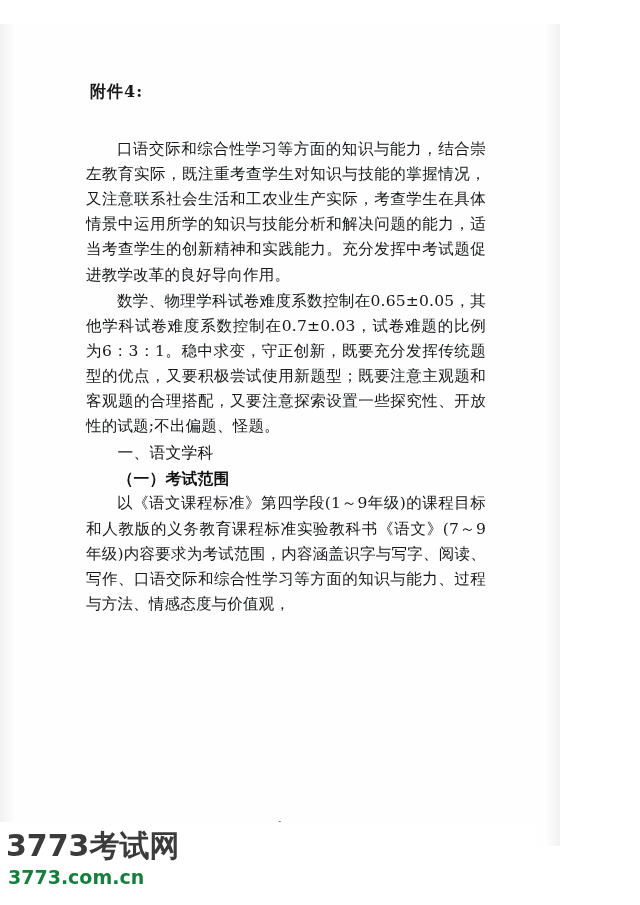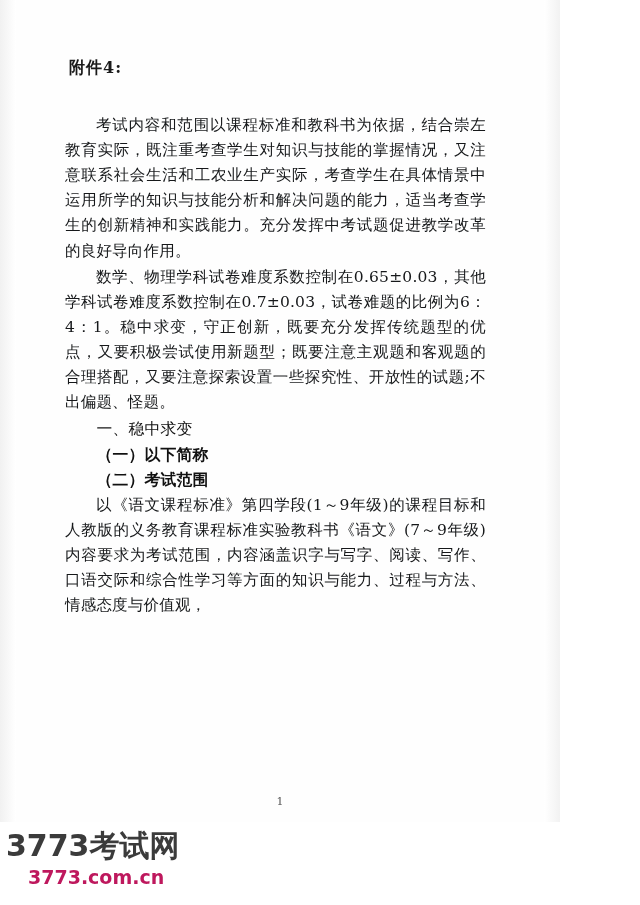--- a/index.html
+++ b/index.html
@@ -13,22 +13,23 @@
     font-family: "DejaVu Serif", "Liberation Serif", serif;
     overflow: hidden;
     position: relative;
   }
   .page {
     position: relative;
     width: 560px;
     height: 822px;
     background: #fefefe;
     box-sizing: border-box;
-    padding: 58px 74px 0 65px;
+    padding: 58px 74px 0 86px;
     overflow: hidden;
+    margin-top: 24px;
   }
   .attachment-label {
     font-family: "DejaVu Serif", "Liberation Serif", serif;
     font-size: 16px;
     font-weight: bold;
     letter-spacing: 1px;
     color: #1a1a1a;
     margin: 0 0 34px 4px;
     transform: scaleY(1.05);
     transform-origin: left bottom;
@@ -99,23 +100,22 @@
     color: #3b3b3b;
     letter-spacing: 0px;
   }
   .wm-sub {
     position: absolute;
     left: 8px;
     top: 44px;
     font-family: "DejaVu Sans", "Liberation Sans", sans-serif;
     font-size: 19px;
     font-weight: bold;
-    color: #be185d;
+    color: #15803d;
     letter-spacing: 0px;
-    margin-left: 20px;
   }
   .scan-edge-left {
     position: absolute;
     left: 0;
     top: 0;
     width: 16px;
     height: 822px;
     background: linear-gradient(to right, #f1f1f1, #ffffff);
   }
   .scan-edge-right {
@@ -130,28 +130,27 @@
 </head>
 <body>
 
 <div class="page">
   <div class="scan-edge-left"></div>
   <div class="scan-edge-right"></div>
 
   <div class="attachment-label">附件4:</div>
 
 
-  <p class="body-par">考试内容和范围以课程标准和教科书为依据，结合崇左教育实际，既注重考查学生对知识与技能的掌握情况，又注意联系社会生活和工农业生产实际，考查学生在具体情景中运用所学的知识与技能分析和解决问题的能力，适当考查学生的创新精神和实践能力。充分发挥中考试题促进教学改革的良好导向作用。</p>
-  <p class="body-par">数学、物理学科试卷难度系数控制在0.65±0.03，其他学科试卷难度系数控制在0.7±0.03，试卷难题的比例为6：4：1。稳中求变，守正创新，既要充分发挥传统题型的优点，又要积极尝试使用新题型；既要注意主观题和客观题的合理搭配，又要注意探索设置一些探究性、开放性的试题;不出偏题、怪题。</p>
+  <p class="body-par">口语交际和综合性学习等方面的知识与能力，结合崇左教育实际，既注重考查学生对知识与技能的掌握情况，又注意联系社会生活和工农业生产实际，考查学生在具体情景中运用所学的知识与技能分析和解决问题的能力，适当考查学生的创新精神和实践能力。充分发挥中考试题促进教学改革的良好导向作用。</p>
+  <p class="body-par">数学、物理学科试卷难度系数控制在0.65±0.05，其他学科试卷难度系数控制在0.7±0.03，试卷难题的比例为6：3：1。稳中求变，守正创新，既要充分发挥传统题型的优点，又要积极尝试使用新题型；既要注意主观题和客观题的合理搭配，又要注意探索设置一些探究性、开放性的试题;不出偏题、怪题。</p>
 
-  <p class="section-head">一、稳中求变</p>
+  <p class="section-head">一、语文学科</p>
 
-  <p class="sub-head">（一）以下简称</p>
+  <p class="sub-head">（一）考试范围</p>
 
-  <p class="sub-head">（二）考试范围</p>
   <p class="body-par">以《语文课程标准》第四学段(1～9年级)的课程目标和人教版的义务教育课程标准实验教科书《语文》(7～9年级)内容要求为考试范围，内容涵盖识字与写字、阅读、写作、口语交际和综合性学习等方面的知识与能力、过程与方法、情感态度与价值观，</p>
 
   <div class="page-number">1</div>
 </div>
 
 <div class="watermark">
   <div class="wm-main">3773考试网</div>
   <div class="wm-sub">3773.com.cn</div>
 </div>
 

